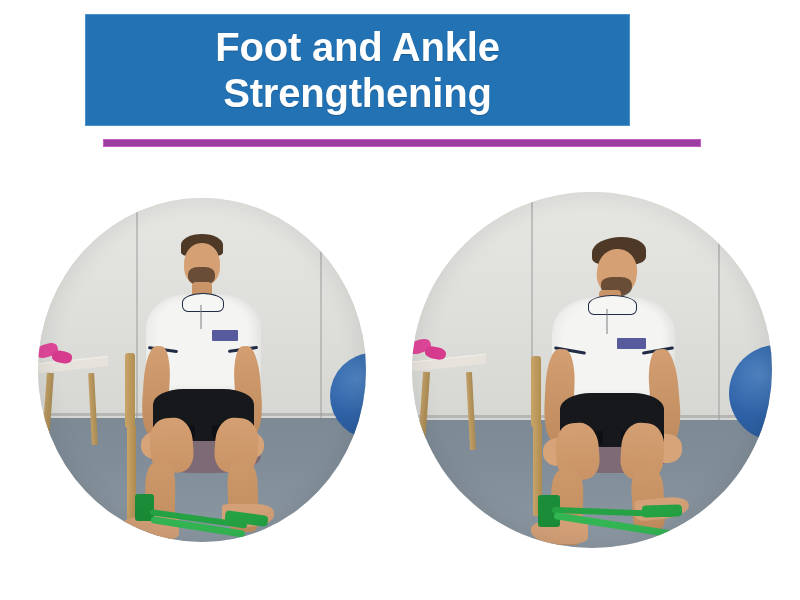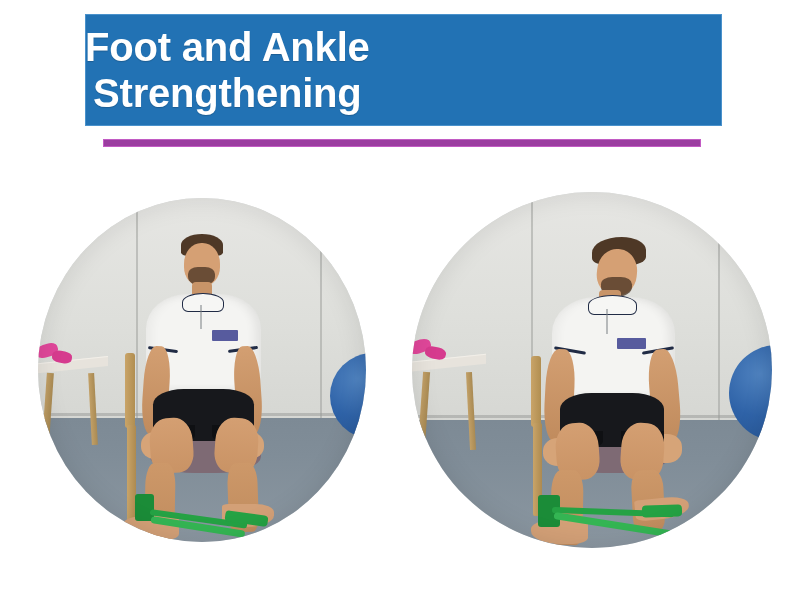--- a/index.html
+++ b/index.html
@@ -22,26 +22,26 @@
     width: 800px;
     height: 600px;
     background: #ffffff;
   }
 
   
   #title-banner {
     position: absolute;
     left: 85px;
     top: 14px;
-    width: 637px;
+    width: 545px;
     height: 112px;
     background: #2272B4;
     display: flex;
     align-items: center;
-    justify-content: flex-start;
+    justify-content: center;
     box-sizing: border-box;
   }
   #title-banner .banner-edge {
     position: absolute;
     left: 0; top: 0;
     width: 100%; height: 100%;
     border: 1px solid #4a92cc;
     box-sizing: border-box;
     pointer-events: none;
   }

